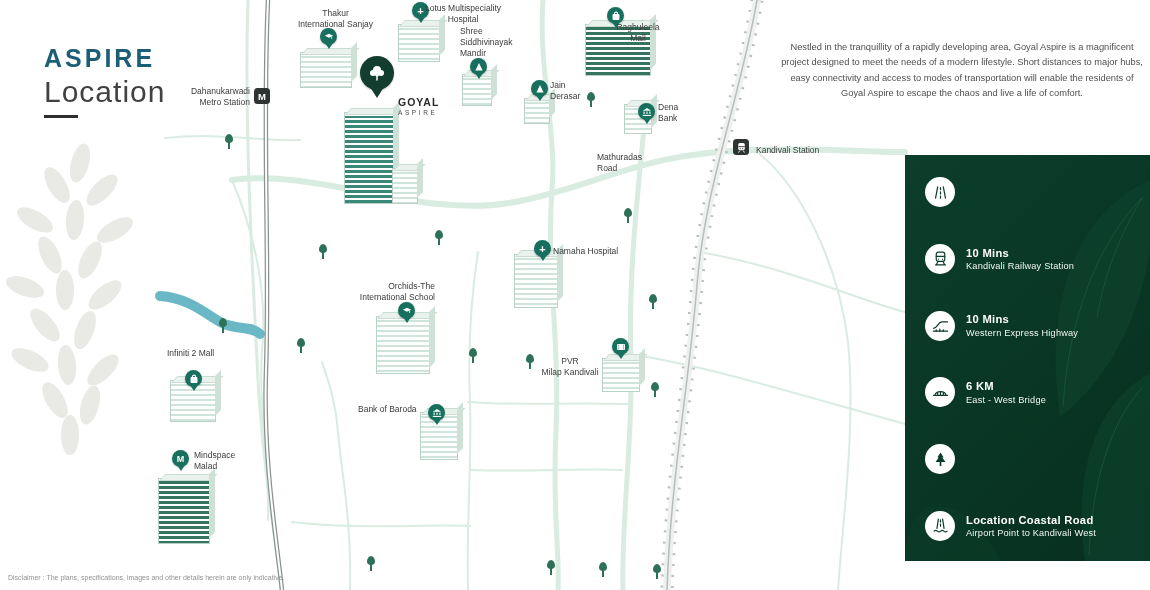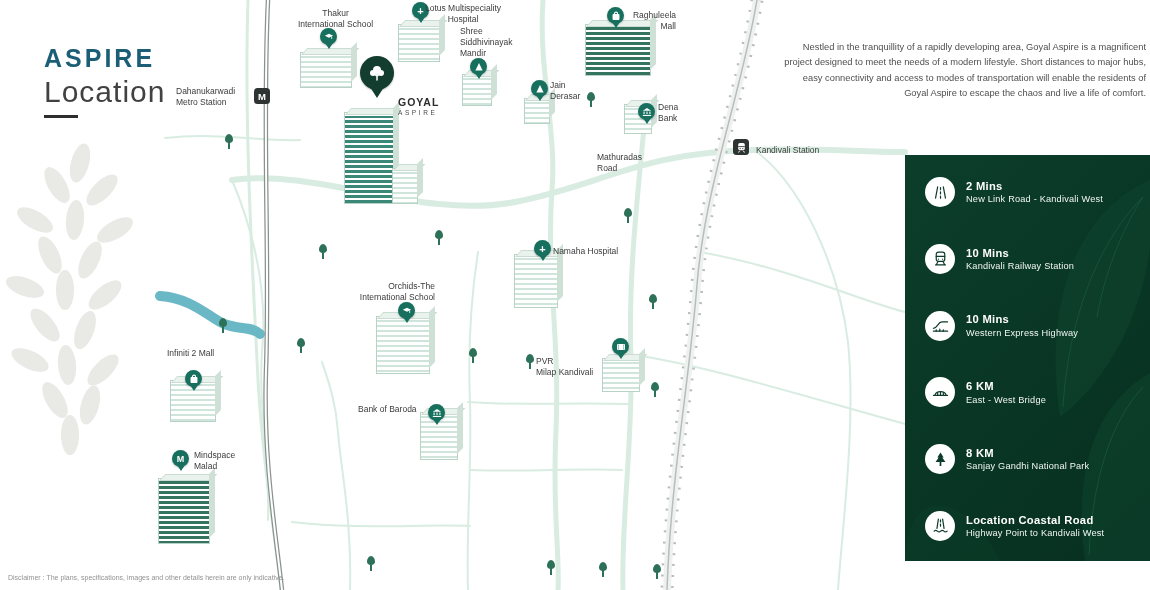--- a/index.html
+++ b/index.html
@@ -7,21 +7,21 @@
   .stage { position:relative; width:1150px; height:590px; background:#ffffff; overflow:hidden; }
 
   
   .brand { position:absolute; left:44px; top:44px; z-index:7; }
   .brand-title { font-size:25px; font-weight:700; letter-spacing:3px; color:#1b5e76; }
   .brand-sub { font-size:30px; font-weight:400; color:#414141; letter-spacing:1px; margin-top:2px; }
   .brand-underline { width:34px; height:3px; background:#2e2e2e; margin-top:6px; }
 
   
   .intro { position:absolute; left:778px; top:40px; width:368px; font-size:9.3px; line-height:1.65;
-           color:#4f4f4f; text-align:right; z-index:7; }
+           color:#4f4f4f; text-align:center; z-index:7; }
 
   
   .leaf-ornament { position:absolute; left:5px; top:135px; z-index:1; }
 
   
   .map-svg { position:absolute; left:0; top:0; z-index:1; }
   .lab { position:absolute; font-size:8.5px; line-height:1.3; color:#3b3b3b; white-space:pre-line; z-index:6; }
 
   .bldg { position:absolute; z-index:3; border:1px solid #b9d2c6; }
   .b-light { background:repeating-linear-gradient(180deg,#ffffff 0 3px,#cfe4da 3px 5px); }
@@ -240,42 +240,42 @@
     <svg viewBox="0 0 10 10">
         <rect x="2" y="1" width="6" height="6.5" rx="1.5" fill="#fff"></rect>
         <path d="M2 4.2h6" stroke="#2e3432" stroke-width="0.8"></path>
         <circle cx="3.8" cy="6" r="0.55" fill="#2e3432"></circle>
         <circle cx="6.2" cy="6" r="0.55" fill="#2e3432"></circle>
         <path d="M3.2 8 2.4 9.6M6.8 8 7.6 9.6" stroke="#fff" stroke-width="0.9"></path>
       </svg>
   </div>
 
   <div class="lab" style="left:288px;top:8px;width:95px;text-align:center">Thakur
-International School</div>
+International Sanjay</div>
   <div class="lab" style="left:412px;top:3px;width:102px;text-align:center">Lotus Multispeciality
 Hospital</div>
-  <div class="lab" style="left:600px;top:10px;width:76px;text-align:right">Raghuleela
+  <div class="lab" style="left:600px;top:22px;width:76px;text-align:center">Raghuleela
 Mall</div>
   <div class="lab" style="left:460px;top:26px;width:78px;text-align:left">Shree
 Siddhivinayak
 Mandir</div>
   <div class="lab" style="left:550px;top:80px;width:50px">Jain
 Derasar</div>
   <div class="lab" style="left:658px;top:102px;width:40px">Dena
 Bank</div>
-  <div class="lab" style="left:176px;top:86px;width:74px;">Dahanukarwadi
+  <div class="lab" style="left:176px;top:86px;width:74px;text-align:right">Dahanukarwadi
 Metro Station</div>
   <div class="lab" style="left:756px;top:145px;width:90px">Kandivali Station</div>
   <div class="lab" style="left:597px;top:152px;width:70px">Mathuradas
 Road</div>
   <div class="lab" style="left:553px;top:246px;width:90px">Namaha Hospital</div>
   <div class="lab" style="left:340px;top:281px;width:95px;text-align:right">Orchids-The
 International School</div>
   <div class="lab" style="left:167px;top:348px;width:70px">Infiniti 2 Mall</div>
-  <div class="lab" style="left:536px;top:356px;width:68px;text-align:left">PVR
+  <div class="lab" style="left:536px;top:356px;width:68px;text-align:center">PVR
 Milap Kandivali</div>
   <div class="lab" style="left:358px;top:404px;width:80px">Bank of Baroda</div>
   <div class="lab" style="left:194px;top:450px;width:60px">Mindspace
 Malad</div>
 
   <div class="goyal-label">
     <div class="goyal-name">GOYAL</div>
     <div class="goyal-sub">ASPIRE</div>
   </div>
 
@@ -294,24 +294,20 @@
     </svg>
     <div class="panel-list">
 
       <div class="p-item">
         <div class="p-icon">
           <svg viewBox="0 0 24 24">
               <path d="M8 4 5 20M16 4 19 20"></path>
               <path d="M12 5v3M12 11v3M12 17v3"></path>
             </svg>
         </div>
-        <div>
-          <div class="p-time">2 Mins</div>
-          <div class="p-place">New Link Road - Kandivali West</div>
-        </div>
       </div>
 
 
       <div class="p-item">
         <div class="p-icon">
           <svg viewBox="0 0 24 24">
               <rect x="6" y="3" width="12" height="13" rx="3"></rect>
               <path d="M6 9h12"></path>
               <path d="M9 13h.01M15 13h.01"></path>
               <path d="M8.5 16l-2 4M15.5 16l2 4M5 21h14"></path>
@@ -350,38 +346,34 @@
           <div class="p-place">East - West Bridge</div>
         </div>
       </div>
 
       <div class="p-item">
         <div class="p-icon">
           <svg viewBox="0 0 24 24">
               <path d="M12 2 16.5 9 H14.5 L19 15.5 H13.2 V21 H10.8 V15.5 H5 L9.5 9 H7.5 Z" fill="#0d3b2a" stroke="none"></path>
             </svg>
         </div>
-        <div>
-          <div class="p-time">8 KM</div>
-          <div class="p-place">Sanjay Gandhi National Park</div>
-        </div>
       </div>
 
 
       <div class="p-item">
         <div class="p-icon">
           <svg viewBox="0 0 24 24">
               <path d="M9 3 7 16M15 3 17 16"></path>
               <path d="M12 4v3M12 10v3"></path>
               <path d="M3 20 q2.3-2.2 4.6 0 t4.6 0 t4.6 0 t4.6 0"></path>
             </svg>
         </div>
         <div>
           <div class="p-time">Location Coastal Road</div>
-          <div class="p-place">Highway Point to Kandivali West</div>
+          <div class="p-place">Airport Point to Kandivali West</div>
         </div>
       </div>
 
     </div>
   </div>
 
   <div class="disclaimer">Disclaimer : The plans, specifications, images and other details herein are only indicative.</div>
 
 </div>
 

